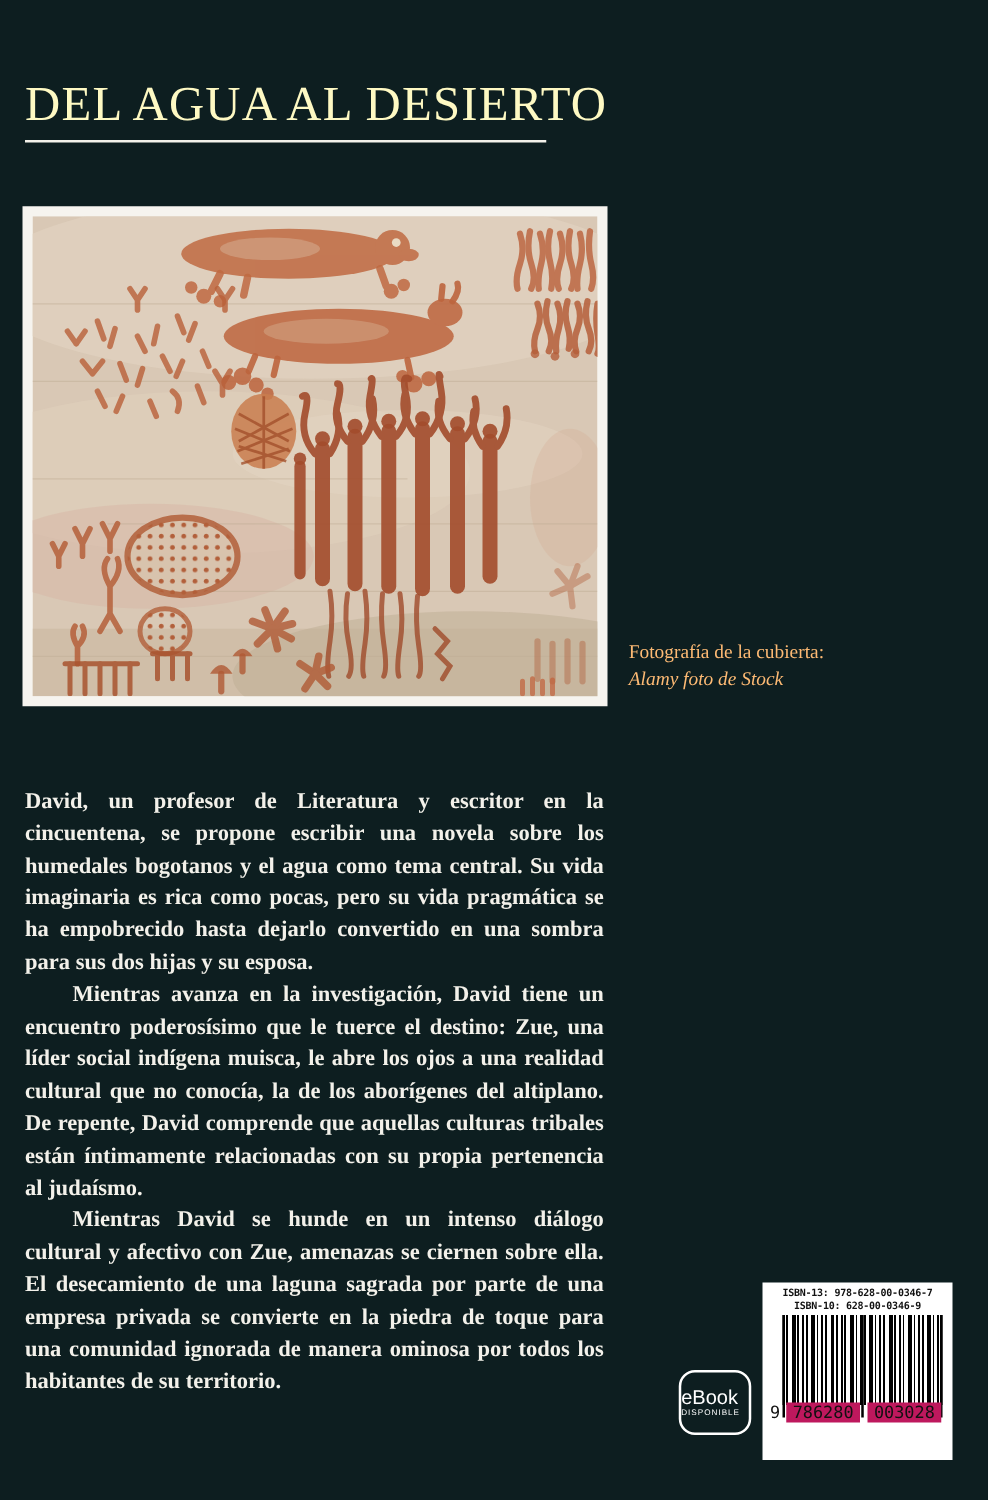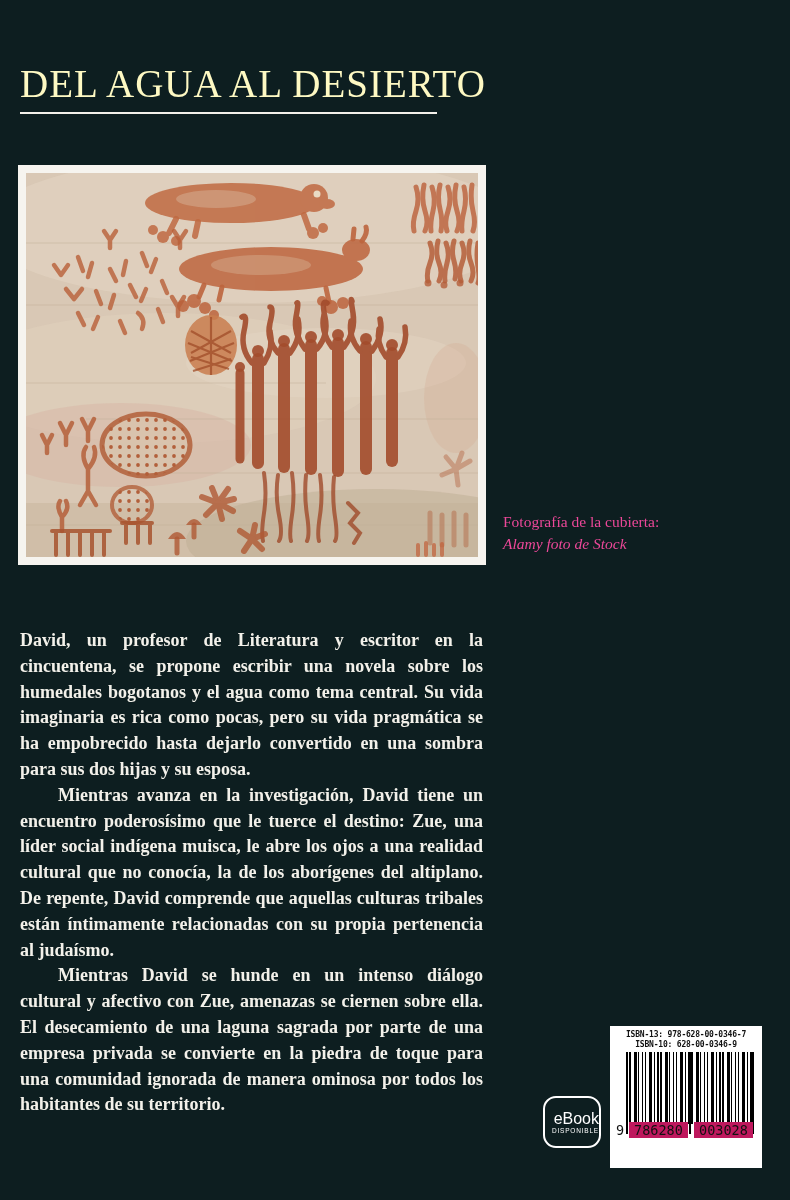--- a/index.html
+++ b/index.html
@@ -20,38 +20,38 @@
   }
   
   .photo-frame{
     position:absolute;left:18px;top:165px;width:468px;height:400px;
     background:#f6f4ef;box-sizing:border-box;padding:8px;
   }
   .photo-frame svg{display:block;width:452px;height:384px;}
   
   .caption{
     position:absolute;left:503px;top:511px;width:260px;
-    color:#ec4899;font-size:15.5px;line-height:21.5px;
+    color:#fdba74;font-size:15.5px;line-height:21.5px;
   }
   .caption .it{font-style:italic;}
   
   .synopsis{
     position:absolute;left:20px;top:628px;width:463px;
     color:#f3f1ea;font-weight:700;font-size:18px;line-height:25.8px;
     text-align:justify;
   }
   .synopsis p{margin:0;}
   .synopsis p + p{text-indent:38px;}
   
   .ebook-badge{
     position:absolute;left:543px;top:1096px;width:58px;height:52px;
     border:2px solid #ffffff;border-radius:13px;box-sizing:border-box;
     color:#ffffff;text-align:center;
     font-family:"Liberation Sans",sans-serif;
-    display:flex;flex-direction:column;justify-content:center;align-items:flex-end;
+    display:flex;flex-direction:column;justify-content:center;align-items:flex-start;
   }
   .ebook-badge .main{font-size:16px;line-height:17px;font-weight:400;}
   .ebook-badge .sub{font-size:6.5px;line-height:8px;letter-spacing:0.8px;font-weight:400;}
   
   .barcode-box{
     position:absolute;left:610px;top:1026px;width:152px;height:142px;
     background:#ffffff;box-sizing:border-box;padding:4px 6px 2px;
     font-family:"DejaVu Sans Mono",monospace;color:#111;
   }
   .isbn-line{

